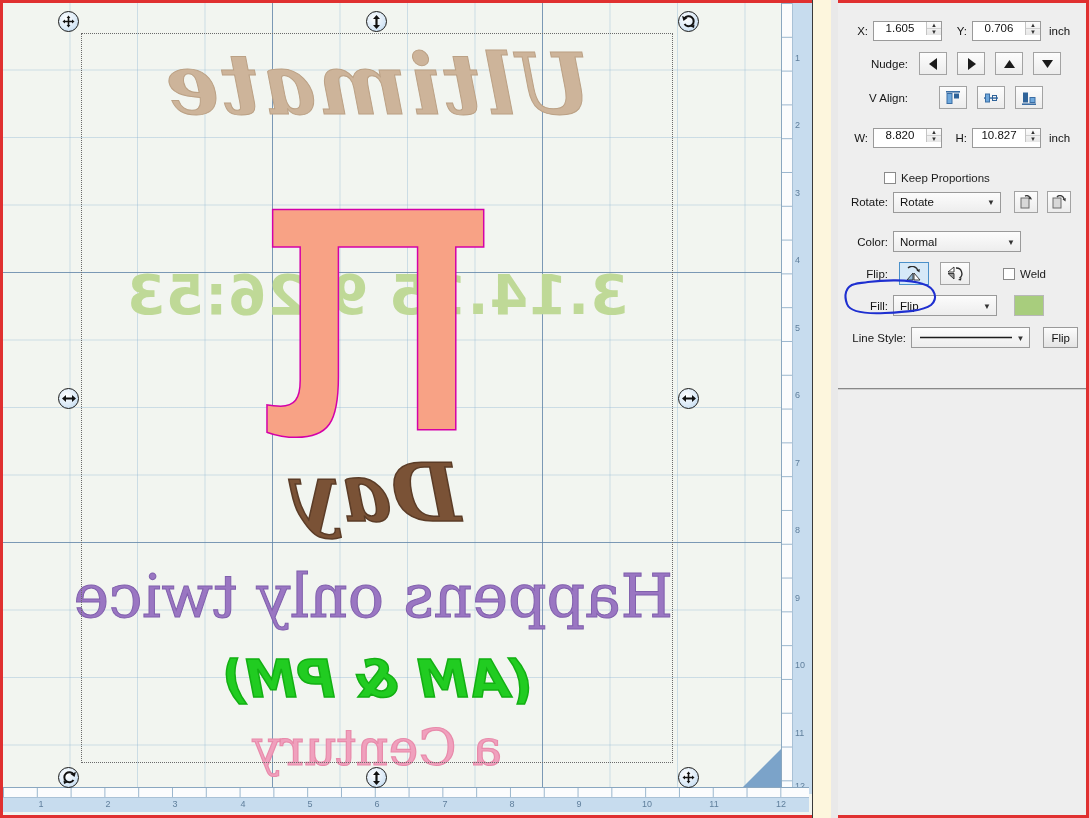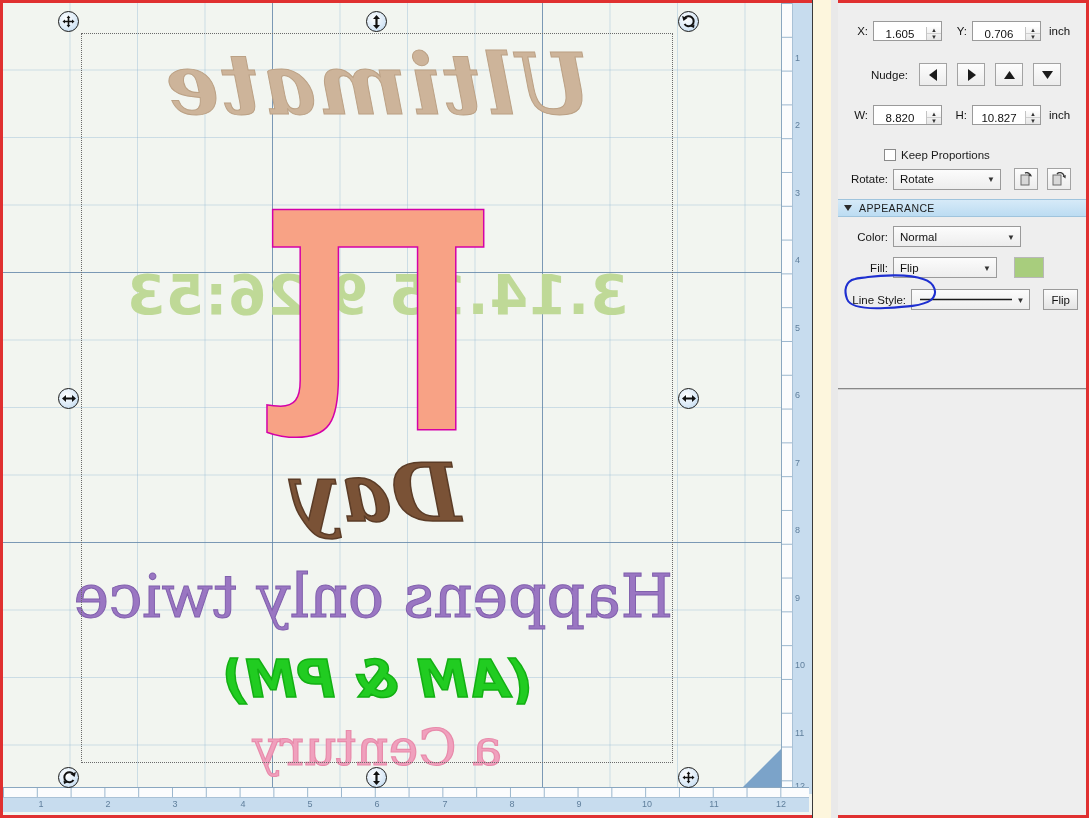--- a/index.html
+++ b/index.html
@@ -234,21 +234,21 @@
   .panel-sect { padding: 6px 8px 2px 8px; }
 
   .row {
     display: flex; align-items: center;
     margin-bottom: 7px;
     gap: 5px;
   }
   .row .lbl { text-align: right; color: #151515; }
 
   .spinbox {
-    display: inline-flex; align-items: flex-end;
+    display: inline-flex; align-items: flex-start;
     height: 20px;
     border: 1px solid #9a9a9a;
     background: #ffffff;
   }
   .spinbox input {
     border: 0; outline: 0;
     width: 52px;
     text-align: center;
     font-family: "Liberation Sans", sans-serif;
     font-size: 11.5px;
@@ -484,21 +484,21 @@
         <span class="spinbox">
           <input type="text" value="0.706" style="">
           <span class="spin-arrows">
               <span>▲</span>
               <span>▼</span>
             </span>
         </span>
         <span class="unit">inch</span>
       </div>
 
-      <div class="row" style="margin-top:22px">
+      <div class="row" style="margin-top:11px">
         <span class="lbl" style="width:62px">Nudge:</span>
         <span class="icobtn" style="margin-left:6px">
           <svg width="11" height="12" viewBox="0 0 11 12">
               <path d="M9 0 L1 6 L9 12 Z" fill="#1b1b1b"></path>
             </svg>
         </span>
         <span class="icobtn" style="margin-left:5px">
           <svg width="11" height="12" viewBox="0 0 11 12">
               <path d="M2 0 L10 6 L2 12 Z" fill="#1b1b1b"></path>
             </svg>
@@ -509,20 +509,44 @@
             </svg>
         </span>
         <span class="icobtn" style="margin-left:5px">
           <svg width="13" height="10" viewBox="0 0 13 10">
               <path d="M1 1 L12 1 L6.5 9 Z" fill="#1b1b1b"></path>
             </svg>
         </span>
       </div>
 
 
+      <div class="row" style="margin-top:11px">
+        <span class="lbl" style="width:62px">V Align:</span>
+        <span class="icobtn" style="margin-left:26px">
+          <svg width="16" height="16" viewBox="0 0 16 16">
+              <rect x="1" y="1" width="14" height="1.6" fill="#3b6ea5"></rect>
+              <rect x="2" y="3.5" width="5" height="10" fill="#6fa8dc" stroke="#3b6ea5"></rect>
+              <rect x="9" y="3.5" width="5" height="5" fill="#2f6399"></rect>
+            </svg>
+        </span>
+        <span class="icobtn" style="margin-left:5px">
+          <svg width="16" height="16" viewBox="0 0 16 16">
+              <rect x="1" y="7.3" width="14" height="1.5" fill="#3b6ea5"></rect>
+              <rect x="2.5" y="4" width="4" height="8" fill="#6fa8dc" stroke="#3b6ea5"></rect>
+              <rect x="9.5" y="5.5" width="4" height="5" fill="none" stroke="#2f6399"></rect>
+            </svg>
+        </span>
+        <span class="icobtn" style="margin-left:5px">
+          <svg width="16" height="16" viewBox="0 0 16 16">
+              <rect x="1" y="13.4" width="14" height="1.6" fill="#3b6ea5"></rect>
+              <rect x="2" y="2.5" width="5" height="10" fill="#2f6399"></rect>
+              <rect x="9" y="7.5" width="5" height="5" fill="#6fa8dc" stroke="#3b6ea5"></rect>
+            </svg>
+        </span>
+      </div>
 
       <div class="row" style="margin-top:19px">
         <span class="lbl" style="width:22px">W:</span>
         <span class="spinbox">
           <input type="text" value="8.820" style="">
           <span class="spin-arrows">
               <span>▲</span>
               <span>▼</span>
             </span>
         </span>
@@ -558,35 +582,54 @@
         <span class="icobtn" style="width:24px;height:22px;margin-left:4px">
           <svg width="15" height="15" viewBox="0 0 15 15">
               <rect x="1" y="3" width="8" height="10" fill="#d8d8d8" stroke="#6b6b6b"></rect>
               <path d="M5 2 A4 4 0 0 1 12 5" fill="none" stroke="#3b3b3b" stroke-width="1.4"></path>
               <path d="M13.5 6.5 L10.5 4.2 L13.8 3 Z" fill="#3b3b3b"></path>
             </svg>
         </span>
       </div>
     </div>
 
-    <div id="section-header">
-      <span class="tri"></span>
-      <span>APPEARANCE</span>
-    </div>
 
     <div class="panel-sect" style="position:relative; padding-top:9px">
 
       <div class="row">
         <span class="lbl" style="width:42px">Color:</span>
         <span class="selectbox" style="width:128px">
           <span>Normal</span>
           <span class="caret">▼</span>
         </span>
       </div>
 
+      <div class="row" style="margin-top:10px">
+        <span class="lbl" style="width:42px">Flip:</span>
+        <span class="icobtn active" style="width:30px;height:23px;margin-left:6px">
+          <svg width="18" height="15" viewBox="0 0 18 15">
+            <path d="M3 2 A6 6 0 0 1 13 5" fill="none" stroke="#2b2b2b" stroke-width="1.3"></path>
+            <path d="M14.5 6.5 L11.5 4.2 L14.8 3 Z" fill="#2b2b2b"></path>
+            <path d="M8 7 L2 14 H8 Z" fill="#8fb8d8" stroke="#2b2b2b" stroke-width=".9"></path>
+            <path d="M9 7 L15 14 H9 Z" fill="#ffffff" stroke="#2b2b2b" stroke-width=".9"></path>
+          </svg>
+        </span>
+        <span class="icobtn" style="width:30px;height:23px;margin-left:6px">
+          <svg width="18" height="15" viewBox="0 0 18 15">
+            <path d="M2 6 L8 1 V6 Z" fill="#ffffff" stroke="#2b2b2b" stroke-width=".9"></path>
+            <path d="M2 7.5 L8 13 V7.5 Z" fill="#9a9a9a" stroke="#2b2b2b" stroke-width=".9"></path>
+            <path d="M10 2 A5.5 5.5 0 0 1 13.5 12" fill="none" stroke="#2b2b2b" stroke-width="1.3"></path>
+            <path d="M12 14 L15.5 11.5 L15 14.5 Z" fill="#2b2b2b"></path>
+          </svg>
+        </span>
+        <span class="checkline" style="margin-left:28px">
+          <span class="cbox"></span>
+          <span>Weld</span>
+        </span>
+      </div>
 
       <div class="row" style="margin-top:10px">
         <span class="lbl" style="width:42px">Fill:</span>
         <span class="selectbox" style="width:104px">
           <span>Flip</span>
           <span class="caret">▼</span>
         </span>
         <span class="swatch" id="fill-swatch" style="margin-left: 12px; background: rgb(168, 205, 125);"></span>
       </div>
 

